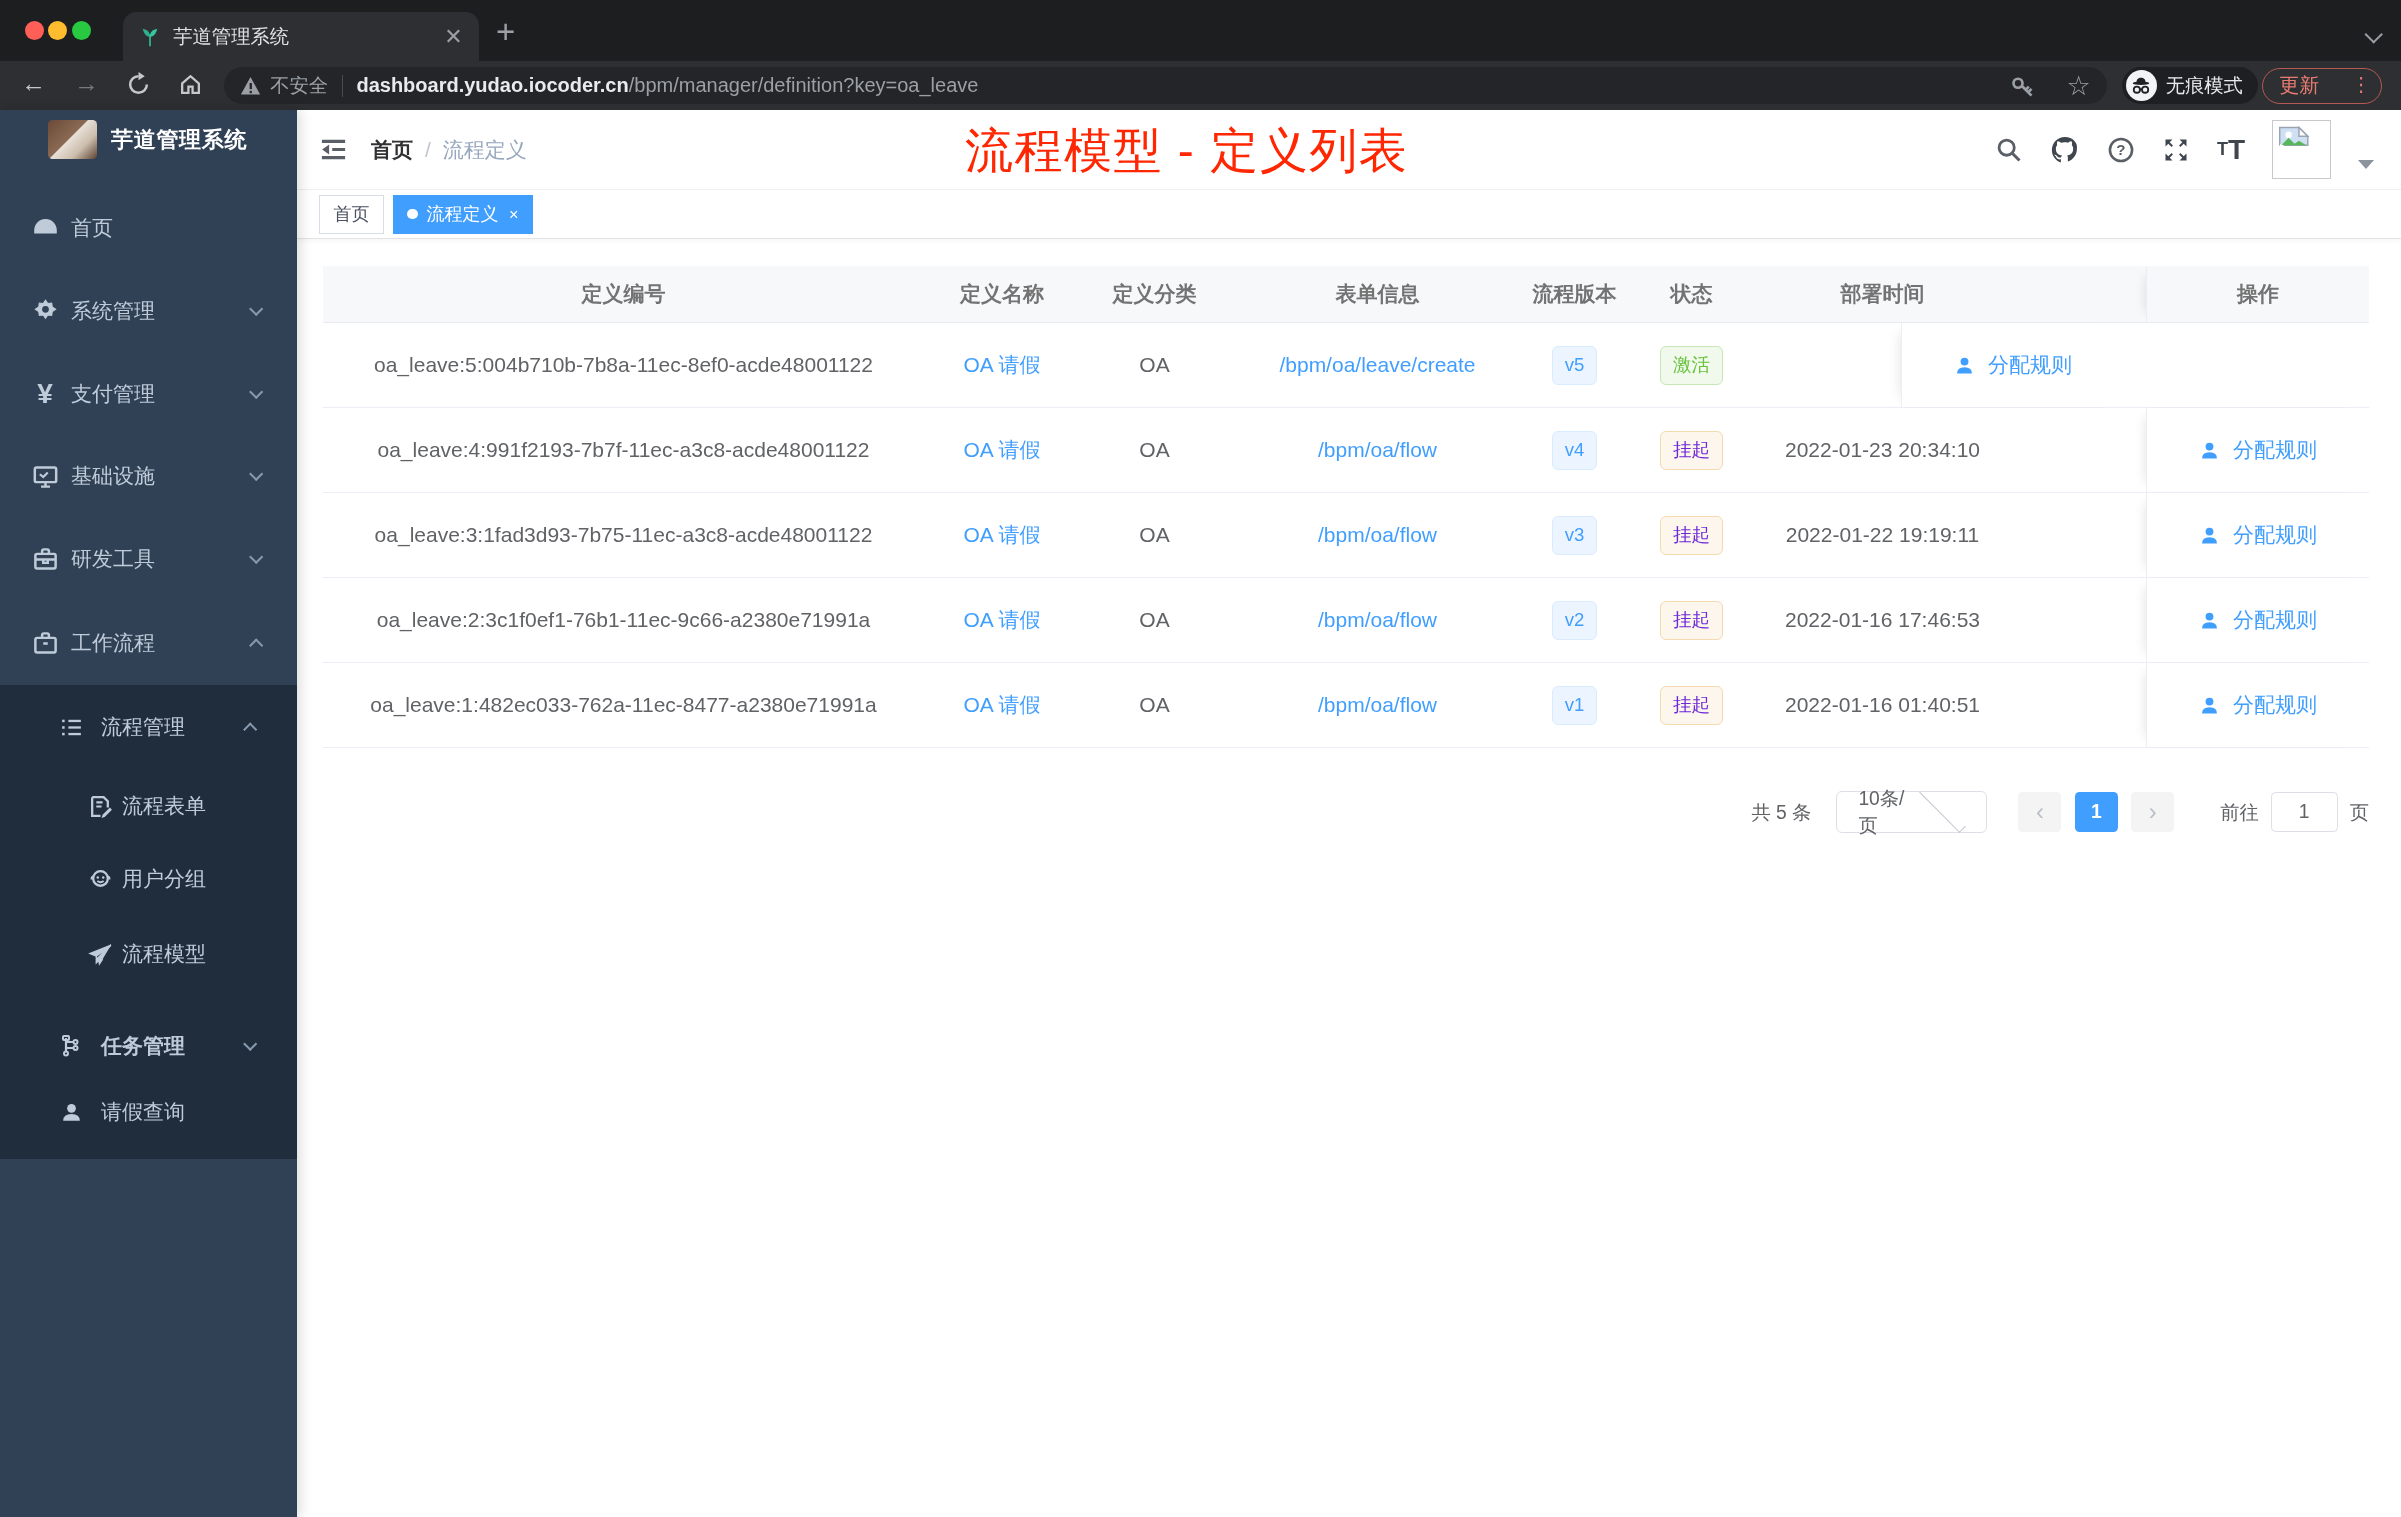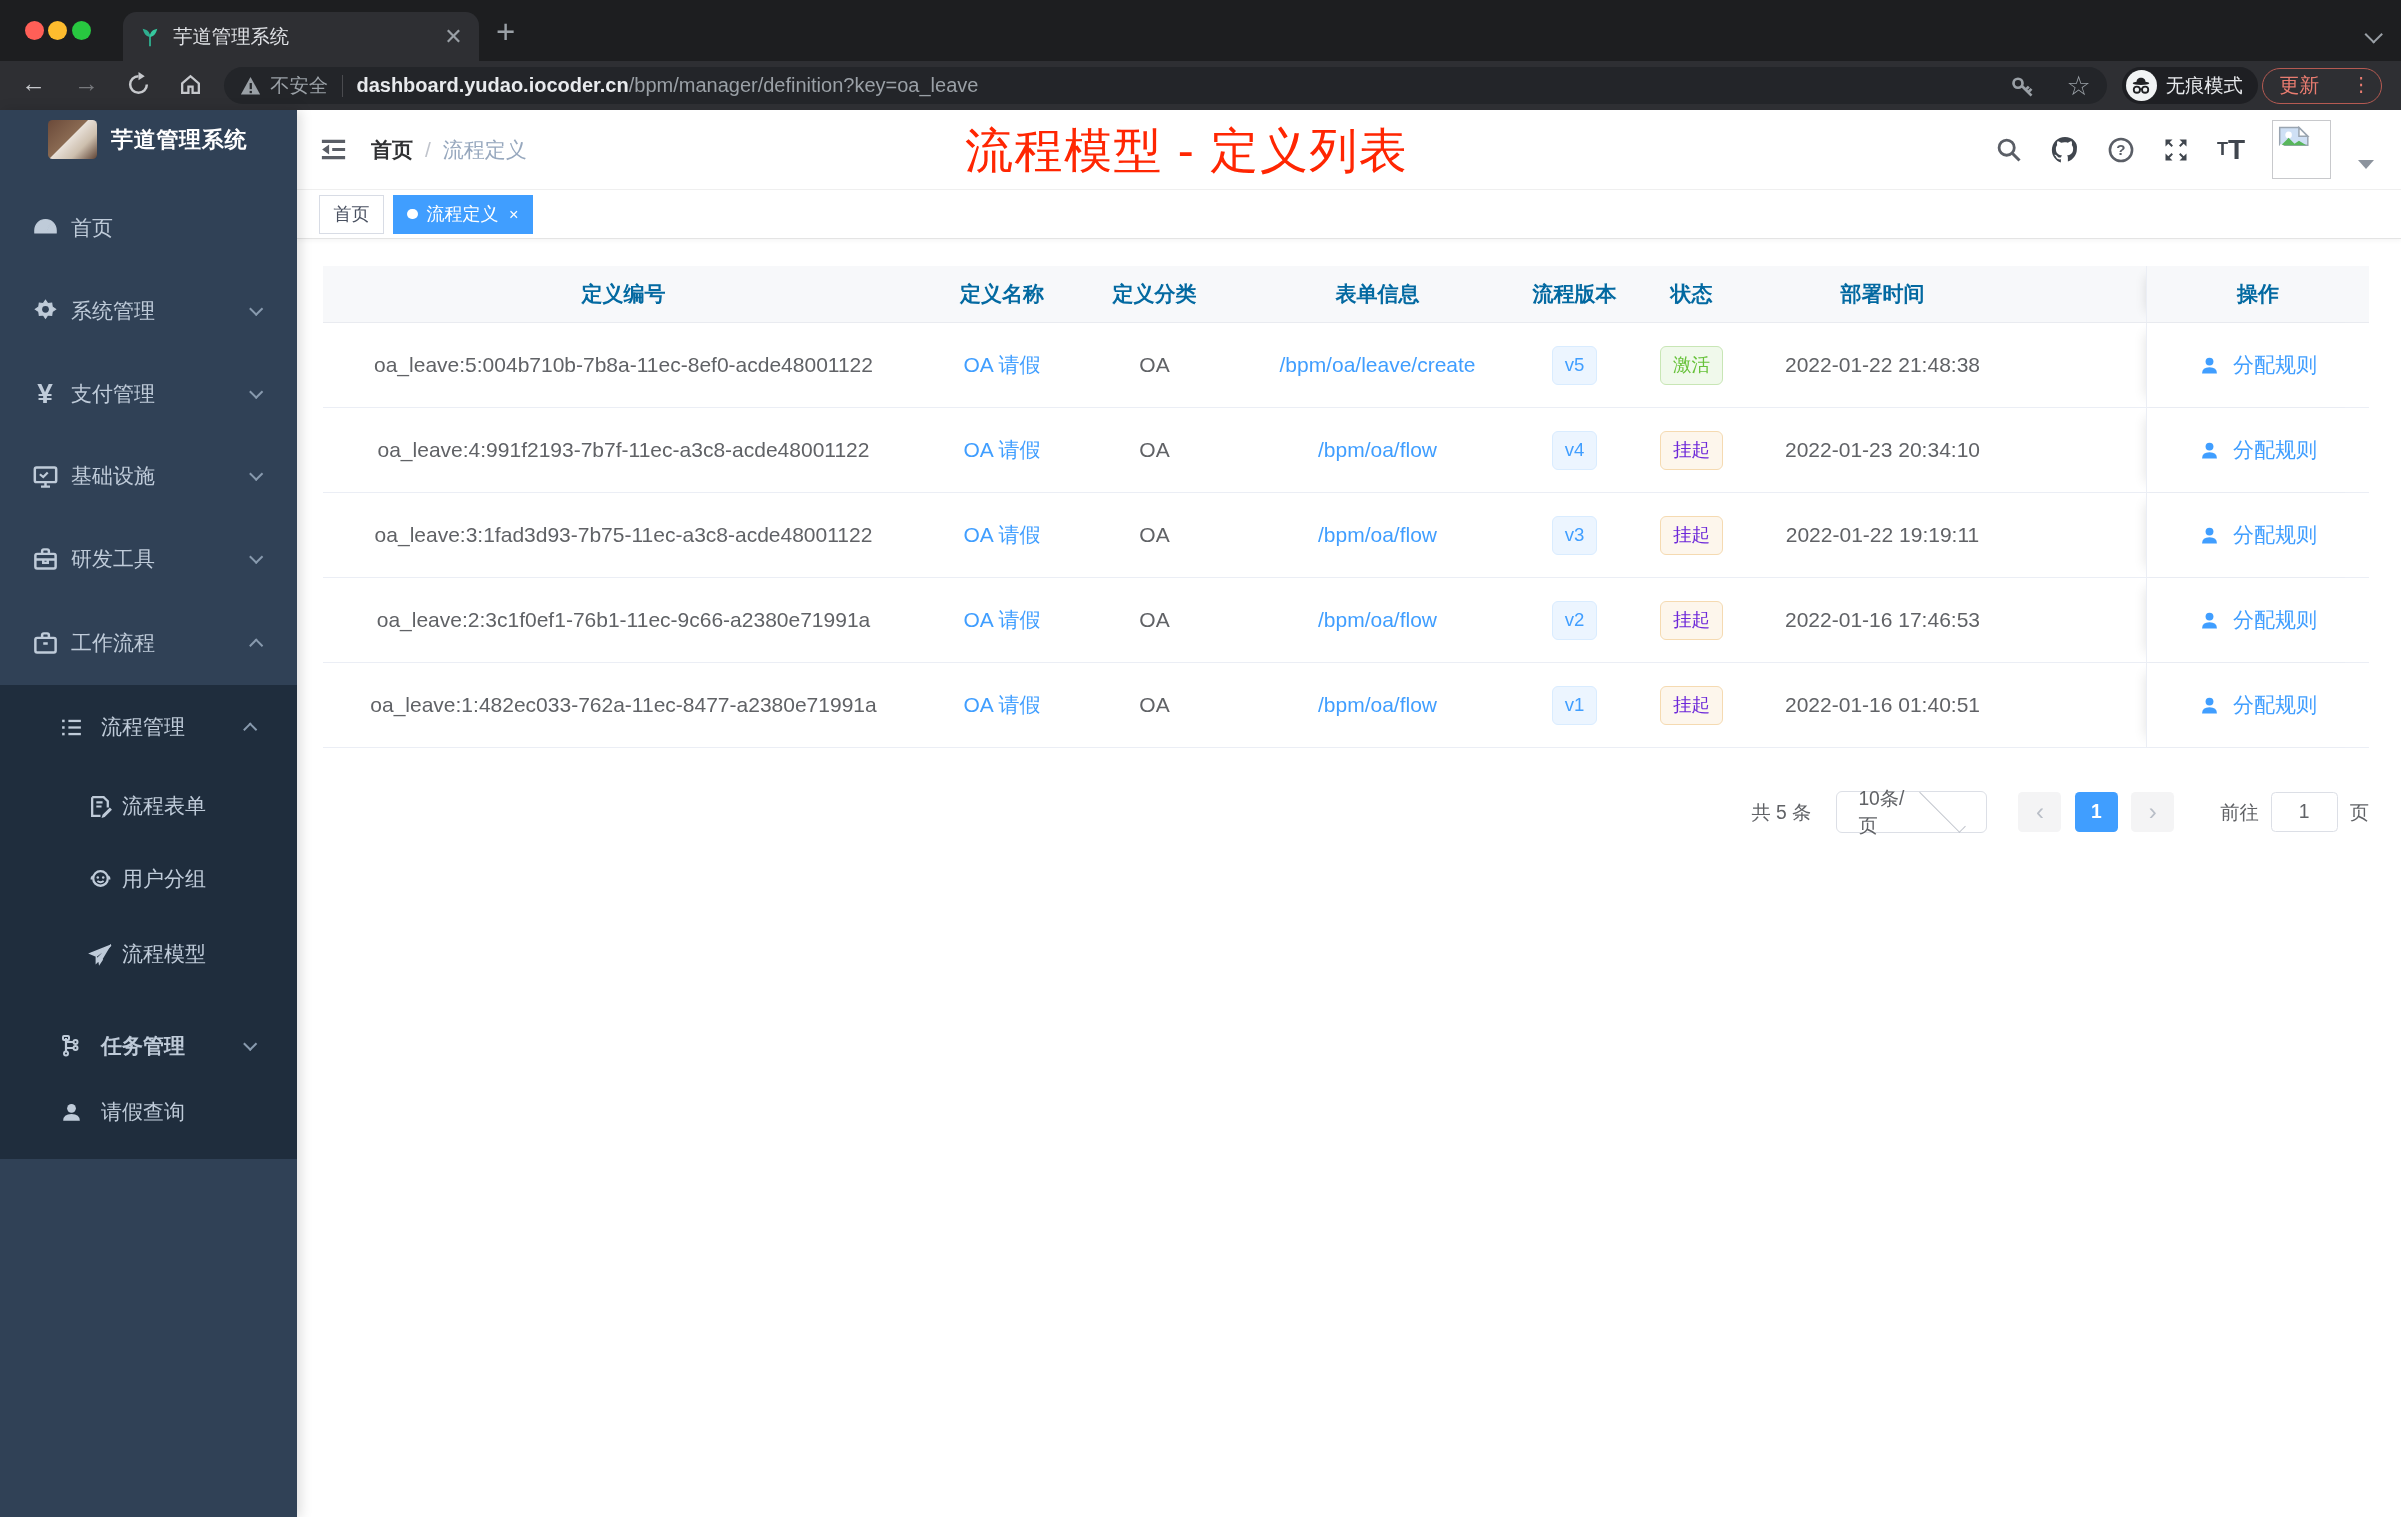--- a/index.html
+++ b/index.html
@@ -87,21 +87,21 @@
   .tag { height:39px; display:flex; align-items:center; padding:0 13.4px; font-size:18px; }
   #tag-home { border:1.5px solid #d8dce5; color:#495060; background:#fff; margin-right:9px; }
   #tag-active { background:#409eff; border:1.5px solid #409eff; color:#fff; }
   #tag-dot { width:10.4px; height:10.4px; border-radius:50%; background:#fff; margin-right:9px; }
   #tag-close { margin-left:10.4px; font-size:16.3px; }
 
   
   #main { position:absolute; left:297px; top:239px; width:2104px; height:1279px; background:#fff; }
   #tablewrap { position:absolute; left:26px; top:27px; width:2046px; font-size:21px; color:#606266; }
   .thead { display:flex; height:57px; background:#f7f8fa; border-bottom:1.5px solid #e9ebf0;
-           font-weight:bold; color:#0369a1; }
+           font-weight:bold; color:#737373; }
   .tr { display:flex; height:85px; border-bottom:1.5px solid #ebeef5; background:#fff; }
   .th,.td { display:flex; align-items:center; justify-content:center; text-align:center; flex:0 0 auto; }
   .w1{width:601px;} .w2{width:156px;} .w3{width:149px;} .w4{width:297px;}
   .w5{width:97px;} .w6{width:137px;} .w7{width:245px;} .w8{width:141px;}
   .wop{width:223px; border-left:1.5px solid #ebeef5; box-shadow:-10.4px 0 12px -10.4px rgba(0,0,0,.12);}
   a.tlink { color:#409eff; text-decoration:none; cursor:pointer; }
   .vbadge { background:#ecf5ff; border:1.5px solid #d9ecff; color:#409eff; border-radius:6px;
             height:39px; padding:0 12px; display:flex; align-items:center; font-size:18.6px; }
   .badge { height:39px; padding:0 12px; border-radius:6px; display:flex; align-items:center; font-size:18.6px; }
   .st-green { background:#f0f9eb; border:1.5px solid #c8e6b5; color:#67c23a; }
@@ -429,21 +429,20 @@
         <div class="td w3">OA</div>
         <div class="td w4">
             <a class="tlink">/bpm/oa/leave/create</a>
           </div>
         <div class="td w5">
             <span class="vbadge">v5</span>
           </div>
         <div class="td w6">
             <span class="badge st-green">激活</span>
           </div>
-        <div class="td w7">2022-01-22 21:48:38</div>
         <div class="td w8"></div>
         <div class="td wop">
             <a class="action">
               <svg width="21" height="21" viewBox="0 0 24 24">
                 <circle cx="12" cy="7.5" r="4.5" fill="#409eff"></circle>
                 <path d="M3.5 21 q0-7 8.5-7 t8.5 7 Z" fill="#409eff"></path>
               </svg>
               <span>分配规则</span>
             </a>
           </div>

